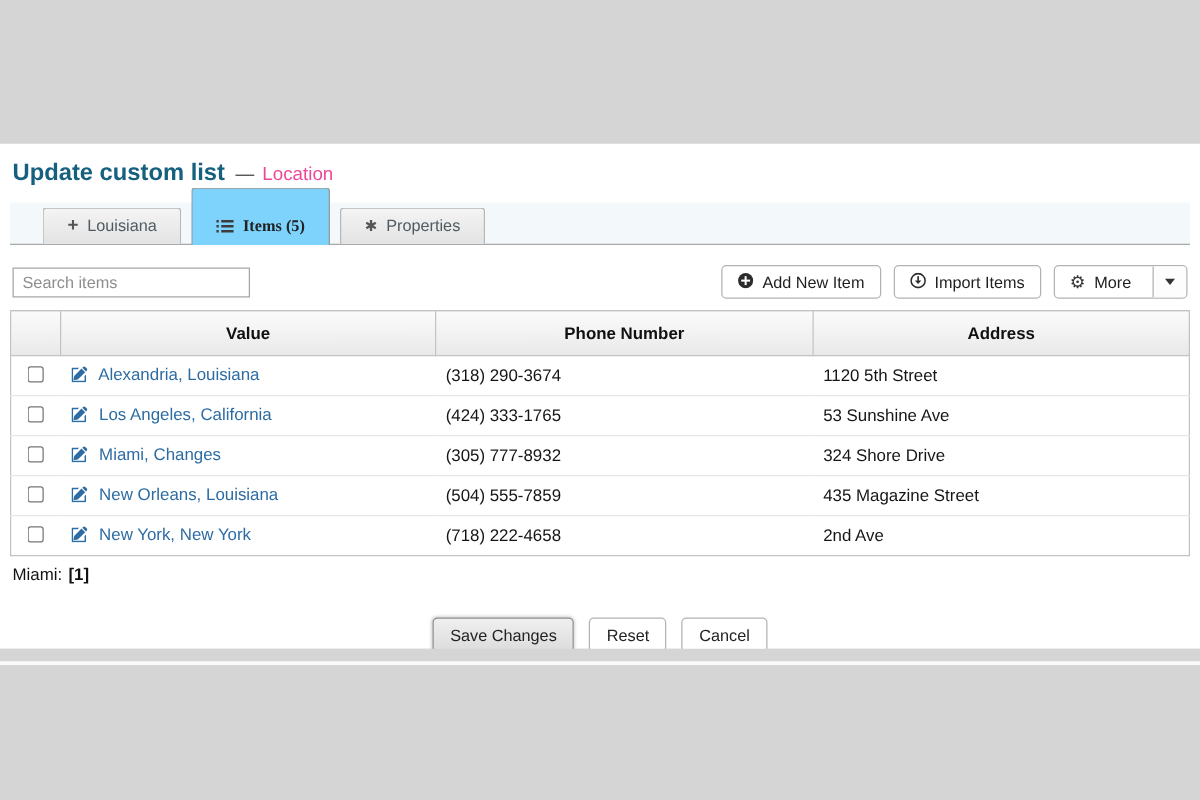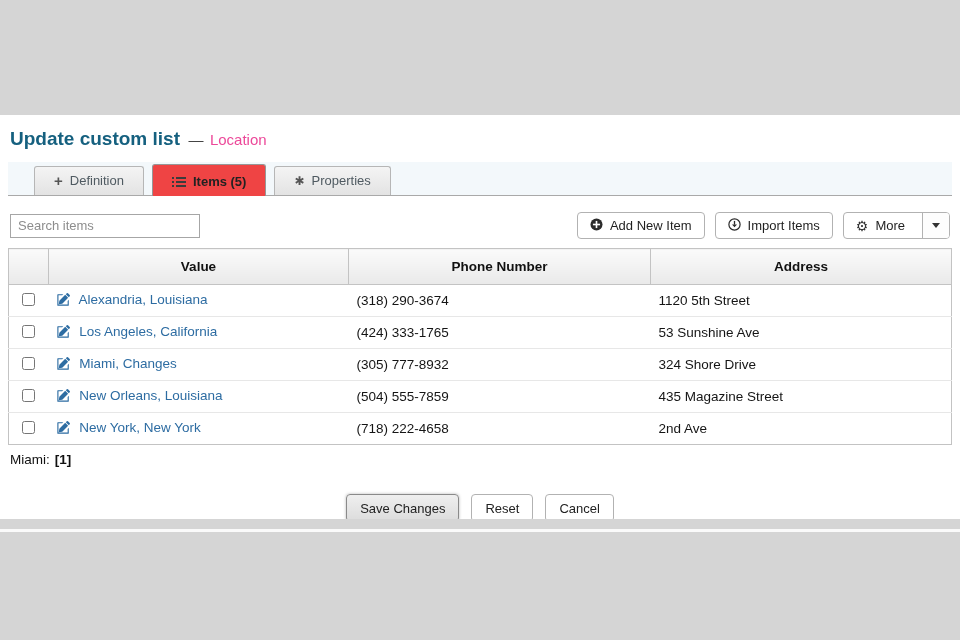--- a/index.html
+++ b/index.html
@@ -43,27 +43,28 @@
     color: #4f5a61;
     background: linear-gradient(#f4f4f4, #e3e3e3);
     border: 1px solid #b6b6b6;
     border-bottom: none;
     border-radius: 3px 3px 0 0;
     margin-right: 8px;
     cursor: pointer;
     position: relative;
   }
   .tab.active {
-    background: #ef4444;
+    background: #7dd3fc;
     color: #222;
     font-weight: bold;
     border-color: #979797;
-    padding-top: 9px;
+    padding-top: 22px;
     margin-bottom: -1px;
     z-index: 2;
+    font-family: Liberation Serif, serif;
   }
   .tab-icon { display: inline-flex; align-items: center; }
   .plus-glyph { font-weight: bold; font-size: 15px; color: #555; line-height: 1; }
   .asterisk-glyph { font-size: 12px; color: #555; line-height: 1; }
 
   
   .toolbar {
     display: flex;
     justify-content: space-between;
     align-items: center;
@@ -196,21 +197,21 @@
       <span class="title-main">Update custom list</span>
       <span class="title-dash">—</span>
       <span class="title-sub">Location</span>
     </div>
 
     <div class="tabbar">
       <div class="tab">
         <span class="tab-icon">
             <span class="plus-glyph">+</span>
           </span>
-        <span>Definition</span>
+        <span>Louisiana</span>
       </div>
       <div class="tab active">
         <span class="tab-icon">
           <svg width="14" height="12" viewBox="0 0 14 12">
             <g fill="#3c3c3c">
               <rect x="0" y="1" width="2" height="2"></rect>
                 <rect x="4" y="1" width="10" height="2"></rect>
               <rect x="0" y="5" width="2" height="2"></rect>
                 <rect x="4" y="5" width="10" height="2"></rect>
               <rect x="0" y="9" width="2" height="2"></rect>

